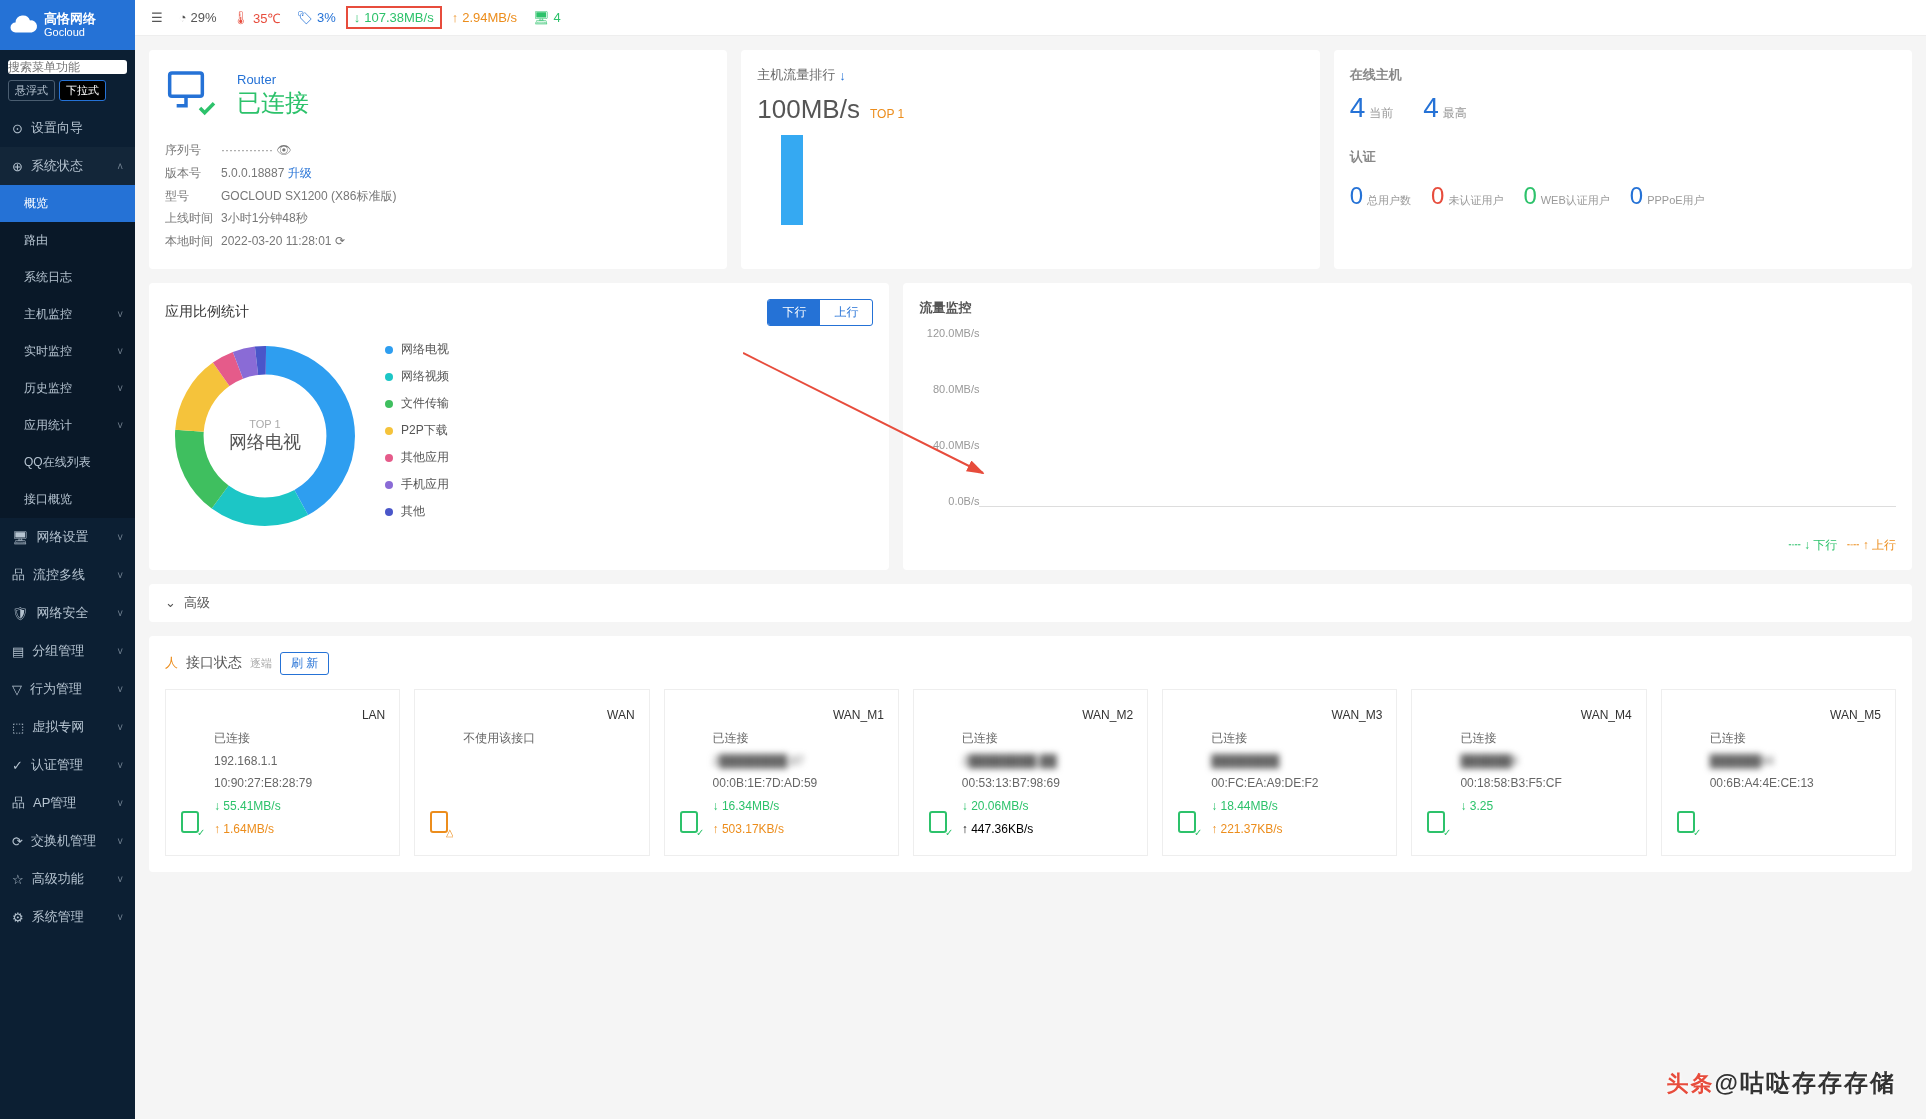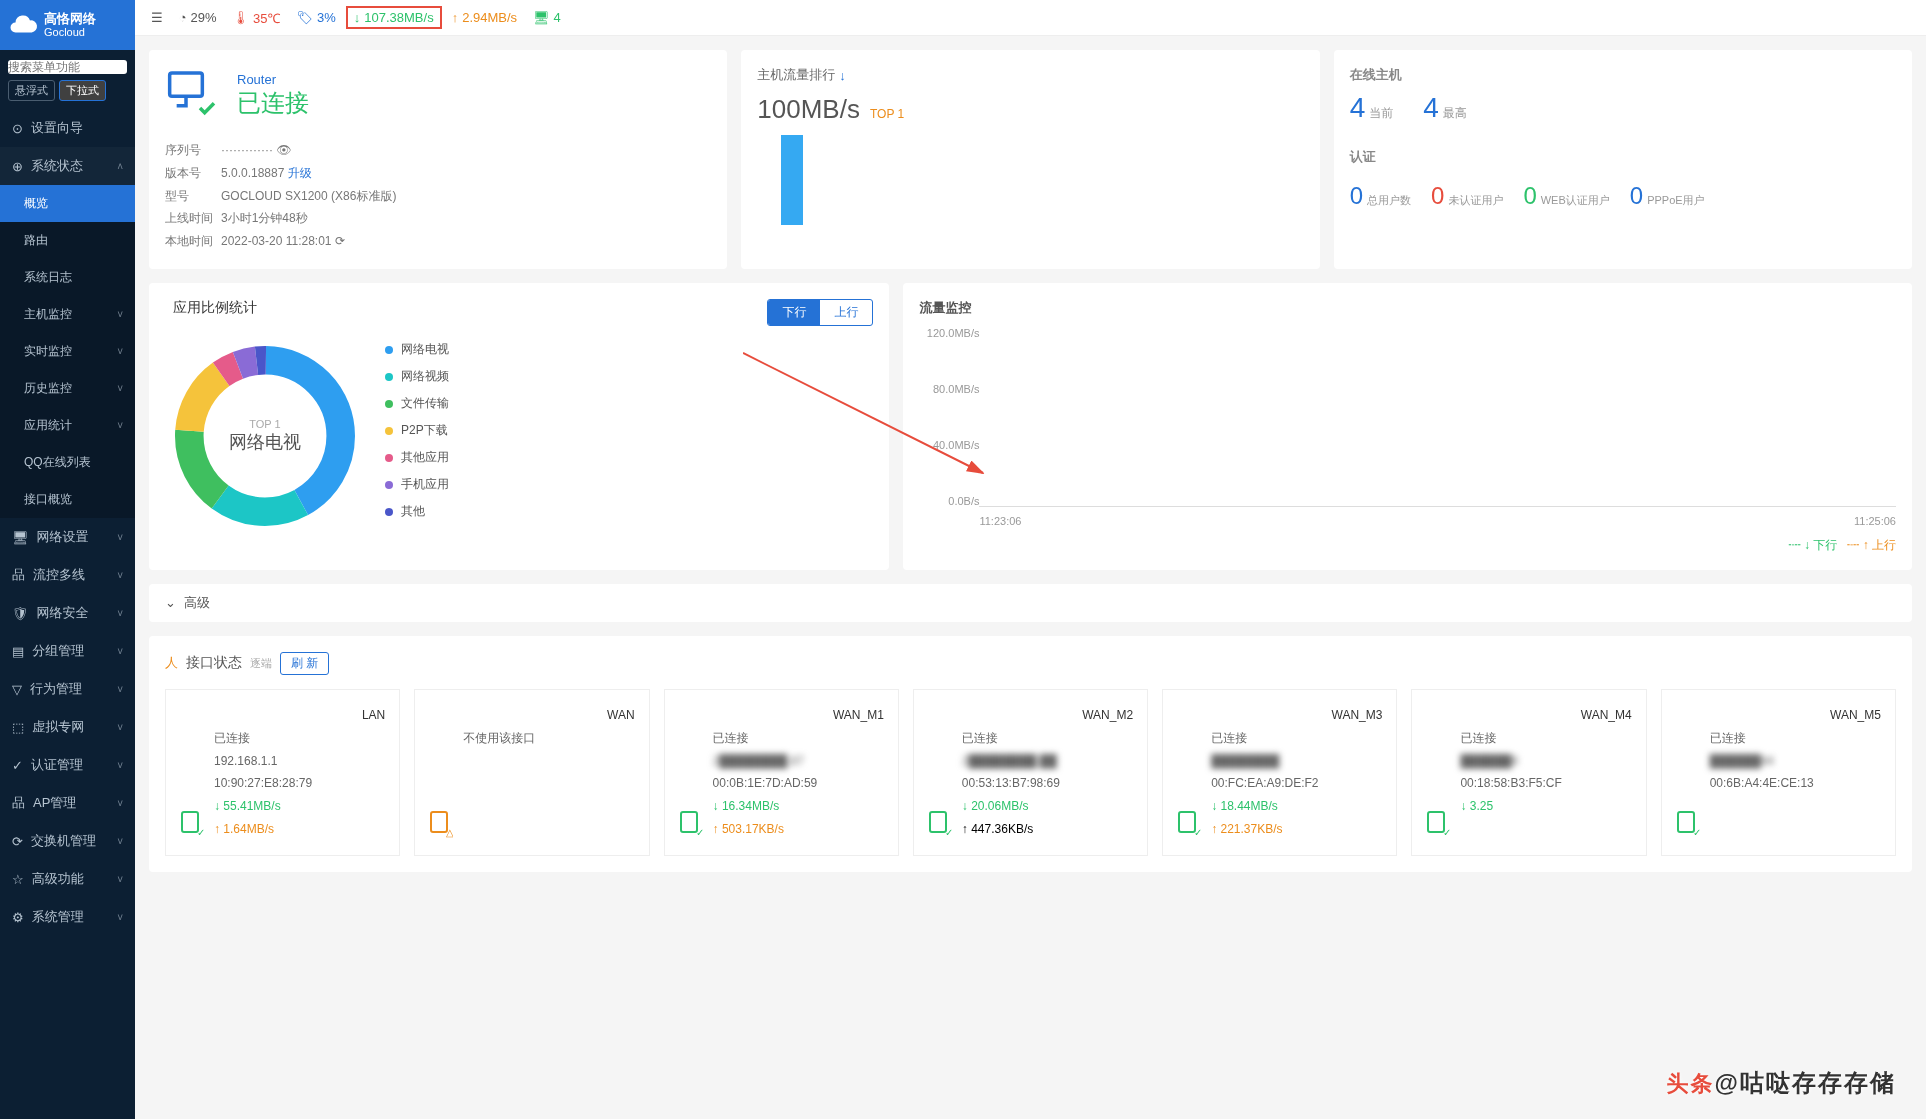--- a/index.html
+++ b/index.html
@@ -7,21 +7,21 @@
 .app { display: flex; height: 100vh; }
 .sidebar { width: 135px; background: #0c1f33; color: #b5c3d0; display: flex; flex-direction: column; }
 .logo { background: #2572d6; color: #fff; padding: 10px 8px; display: flex; align-items: center; gap: 6px; }
 .logo svg { flex-shrink: 0; }
 .logo-text { font-size: 11px; line-height: 1.1; }
 .logo-text b { font-size: 13px; display: block; }
 .search-box { margin: 10px 8px 6px; display: flex; background: #fff; border-radius: 3px; overflow: hidden; }
 .search-box input { border: none; flex: 1; padding: 0; font-size: 12px; outline: none; }
 .mode-tabs { display: flex; gap: 4px; padding: 0 8px 8px; }
 .mode-tabs span { font-size: 11px; padding: 2px 6px; border: 1px solid #4a5d70; border-radius: 3px; cursor: pointer; }
-.mode-tabs span.active { background: #404040; border-color: #2572d6; color: #fff; }
+.mode-tabs span.active { background: #000000; border-color: #2572d6; color: #fff; }
 .menu { flex: 1; overflow-y: auto; }
 .menu-item { display: flex; align-items: center; justify-content: space-between; padding: 10px 12px; cursor: pointer; font-size: 13px; }
 .menu-item.active { background: #2572d6; color: #fff; }
 .menu-item.open { background: rgba(255,255,255,0.03); }
 .menu-item .lbl { display: flex; align-items: center; gap: 8px; }
 .menu-item .chev { font-size: 10px; opacity: 0.6; }
 .submenu { background: rgba(0,0,0,0.2); }
 .submenu .menu-item { padding-left: 24px; font-size: 12px; }
 .main { flex: 1; display: flex; flex-direction: column; overflow: hidden; }
 .topbar { background: #fff; padding: 8px 16px; display: flex; align-items: center; gap: 16px; border-bottom: 1px solid #eee; font-size: 13px; }
@@ -53,21 +53,21 @@
 .big-nums { display: flex; gap: 30px; margin-top: 8px; }
 .big-nums .n { font-size: 28px; color: #2572d6; }
 .big-nums .t { font-size: 12px; color: #999; margin-left: 4px; }
 .auth-row { display: flex; gap: 20px; margin-top: 16px; flex-wrap: wrap; }
 .auth-item .n { font-size: 24px; }
 .auth-item .n.blue { color: #2572d6; }
 .auth-item .n.red { color: #e74c3c; }
 .auth-item .n.green { color: #2dc26b; }
 .auth-item .t { font-size: 11px; color: #999; margin-left: 4px; }
 .app-card { flex: 0 0 42%; }
-.card-head { display: flex; justify-content: space-between; align-items: flex-start; margin-bottom: 10px; margin-left: 8px; }
+.card-head { display: flex; justify-content: space-between; align-items: center; margin-bottom: 10px; }
 .card-head h4 { font-size: 14px; font-weight: 500; color: #333; }
 .tab-btns { display: flex; border: 1px solid #2572d6; border-radius: 3px; overflow: hidden; }
 .tab-btns span { padding: 4px 14px; font-size: 12px; cursor: pointer; color: #2572d6; }
 .tab-btns span.active { background: #2572d6; color: #fff; }
 .chart-wrap { display: flex; align-items: center; gap: 20px; }
 .donut { position: relative; width: 200px; height: 200px; }
 .donut-label { position: absolute; top: 50%; left: 50%; transform: translate(-50%,-50%); text-align: center; }
 .donut-label .t1 { font-size: 11px; color: #aaa; }
 .donut-label .t2 { font-size: 18px; color: #555; }
 .legend { font-size: 12px; }
@@ -304,24 +304,20 @@
         <div class="card flow-card" style="position:relative">
           <h4>流量监控</h4>
           <div class="line-chart">
             <div class="y-axis" id="flow-y">
                 <div>120.0MB/s</div>
                 <div>80.0MB/s</div>
                 <div>40.0MB/s</div>
                 <div>0.0B/s</div>
               </div>
             <div class="plot"></div>
-            <div class="x-axis" id="flow-x">
-                <div>11:23:06</div>
-                <div>11:25:06</div>
-              </div>
           </div>
           <div class="flow-legend">
             <span style="color:#2dc26b">┉ ↓ <span>下行</span></span>&nbsp;&nbsp;
             <span style="color:#ec8d1c">┉ ↑ <span>上行</span></span>
           </div>
           <svg style="position:absolute;left:-160px;top:50px;pointer-events:none" width="400" height="200">
             <defs>
                 <marker id="ah" markerWidth="10" markerHeight="10" refX="8" refY="3" orient="auto">
                   <path d="M0,0 L0,6 L9,3 z" fill="#e74c3c"></path>
                 </marker>

